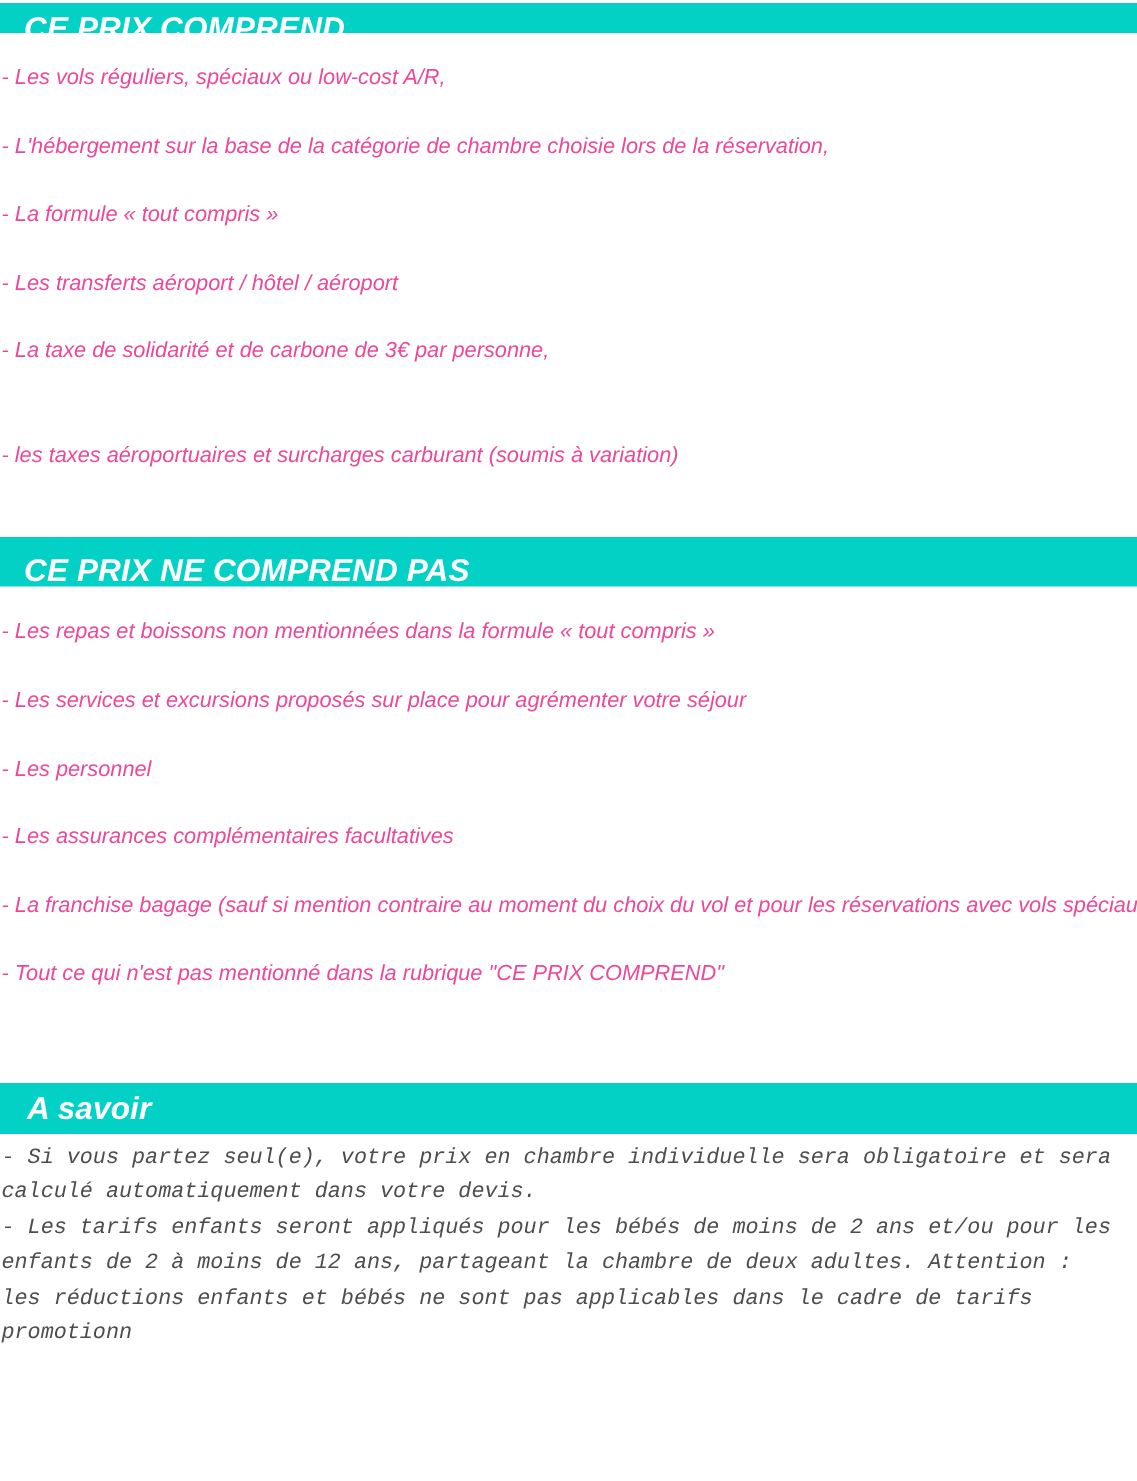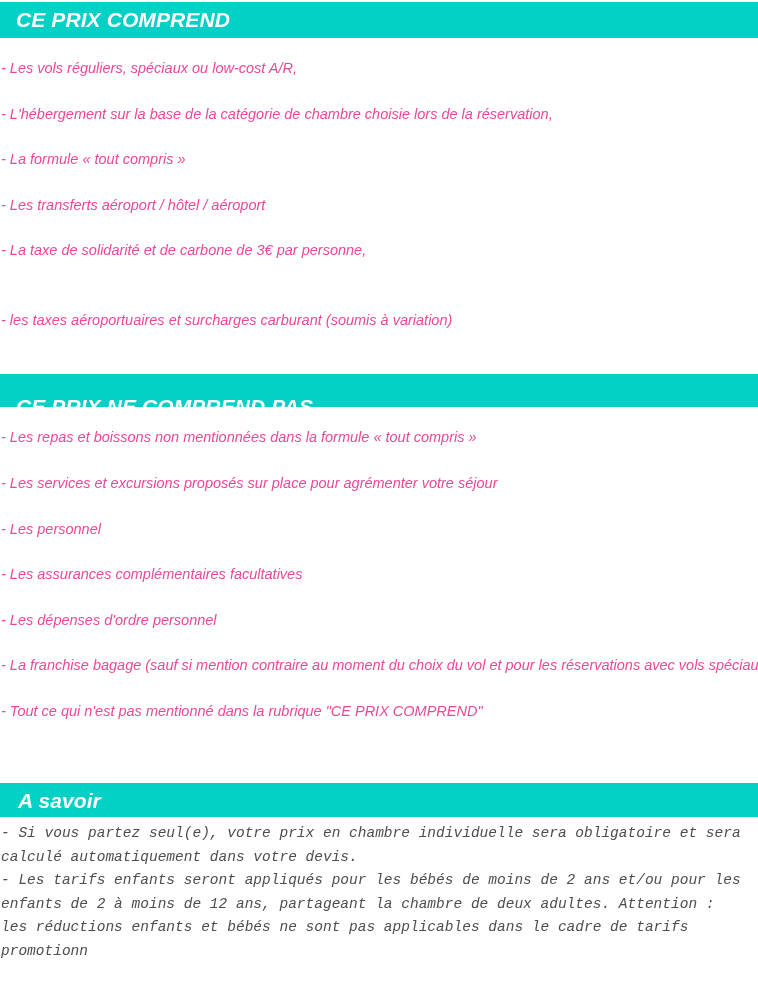--- a/index.html
+++ b/index.html
@@ -28,22 +28,22 @@
     font-family: "Liberation Sans", sans-serif;
     font-style: italic;
     font-weight: bold;
     font-size: 21px;
     line-height: 1;
     letter-spacing: 0.1px;
     padding: 8px 0 9px 16px;
     box-sizing: border-box;
     width: 100%;
   }
-  .section-header.bar-1 { margin-top: 2px; height: 36px; padding-top: 7px; }
-  .section-header.bar-2 { height: 33px; padding-top: 22px; }
+  .section-header.bar-1 { margin-top: 2px; height: 20px; padding-top: 7px; }
+  .section-header.bar-2 { height: 33px; padding-top: 12px; }
   .section-header.bar-3 { height: 34px; padding-top: 7px; padding-left: 18px; }
 
   
   .section-body {
     padding: 0;
     margin: 0;
   }
   .line {
     font-family: "Liberation Sans", sans-serif;
     font-style: italic;
@@ -100,21 +100,20 @@
 
   <div class="gap-before-2"></div>
 
   <div class="section-header bar-2">CE PRIX NE COMPREND PAS</div>
 
   <div class="section-body spaced">
     <div class="line">- Les repas et boissons non mentionnées dans la formule « tout compris »</div>
     <div class="line">- Les services et excursions proposés sur place pour agrémenter votre séjour</div>
     <div class="line">- Les personnel</div>
     <div class="line">- Les assurances complémentaires facultatives</div>
-    <div class="line">- Les dépenses d'ordre personnel</div>
     <div class="line">- La franchise bagage (sauf si mention contraire au moment du choix du vol et pour les réservations avec vols spéciaux)</div>
     <div class="line">- Tout ce qui n'est pas mentionné dans la rubrique "CE PRIX COMPREND"</div>
   </div>
 
   <div class="gap-before-3"></div>
 
   <div class="section-header bar-3">A savoir</div>
 
   <div class="section-body dense">
     <p class="para">- Si vous partez seul(e), votre prix en chambre individuelle sera obligatoire et sera calculé automatiquement dans votre devis.</p>

